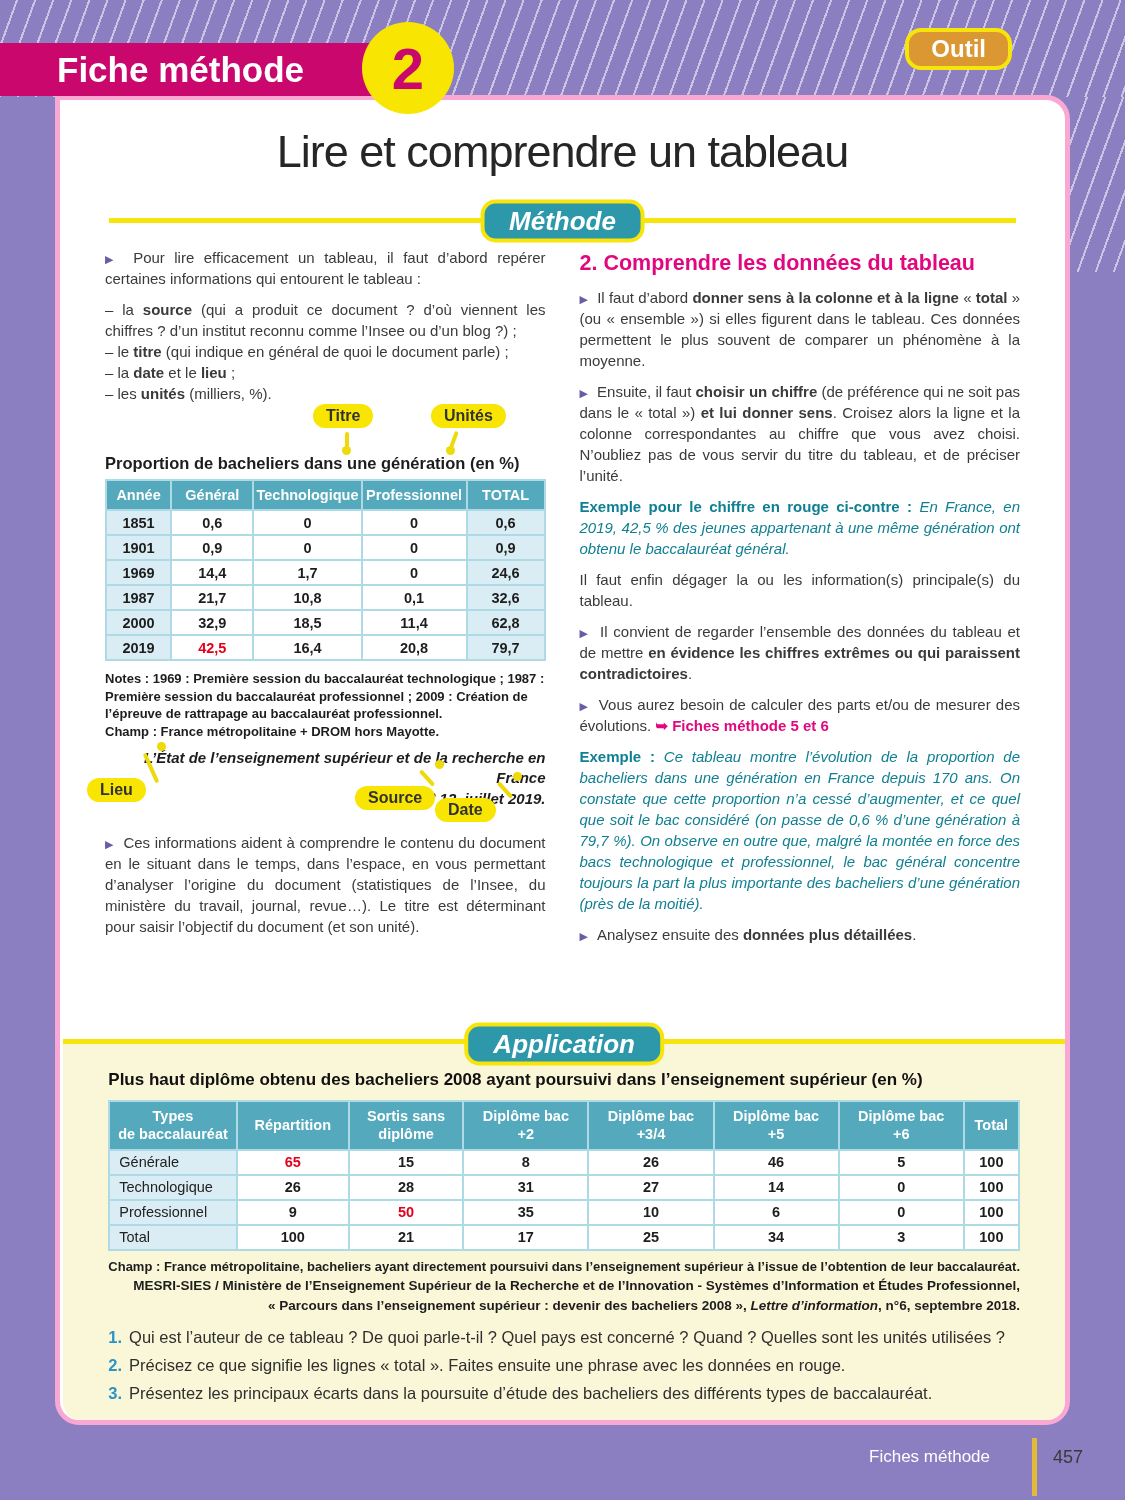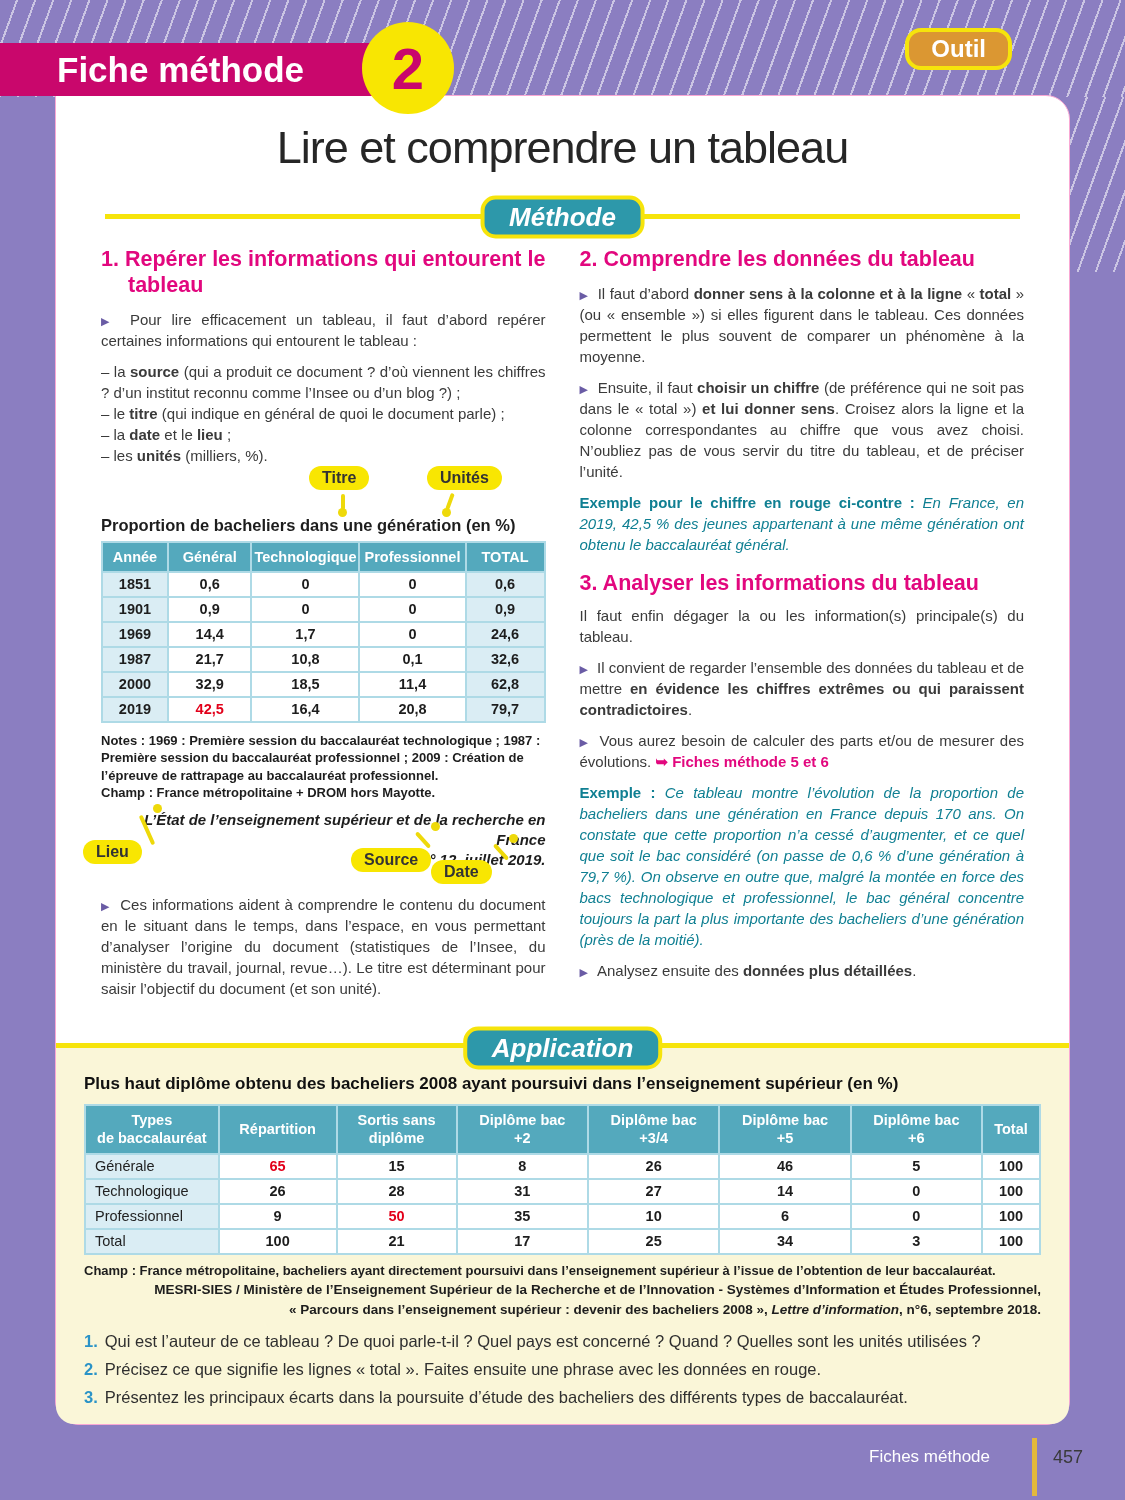--- a/index.html
+++ b/index.html
@@ -4,22 +4,22 @@
 <style>
   html,body{margin:0;padding:0;}
   .page{position:relative;width:1125px;height:1500px;background:#8b7ec1;overflow:hidden;
         font-family:"Liberation Sans",sans-serif;color:#3a3a3a;}
   .stripes-top{position:absolute;top:0;left:0;width:100%;height:97px;
         background:repeating-linear-gradient(110deg,transparent 0 15px,rgba(255,255,255,.55) 15px 17px);}
   .stripes-right{position:absolute;top:97px;right:0;width:55px;height:175px;
         background:repeating-linear-gradient(110deg,transparent 0 15px,rgba(255,255,255,.55) 15px 17px);}
 
   .card{position:absolute;left:55px;top:95px;width:1015px;height:1330px;box-sizing:border-box;
-        background:#fff;border:1px solid #f9a8d4;border-radius:0 24px 24px 24px;
-        display:flex;flex-direction:column;z-index:1;}
+        background:#fff;border:5px solid #f9a8d4;border-radius:0 24px 24px 24px;
+        display:flex;flex-direction:column;z-index:1;align-items:flex-end;}
 
   .banner{position:absolute;left:0;top:43px;width:420px;height:53px;background:#c9076c;z-index:5;
         color:#fff;font-size:35px;font-weight:700;line-height:53px;padding-left:57px;box-sizing:border-box;}
   .num-circle{position:absolute;left:362px;top:22px;width:92px;height:92px;background:#f8e602;z-index:6;
         border-radius:50%;display:flex;align-items:center;justify-content:center;
         color:#c9076c;font-size:58px;font-weight:700;}
   .outil{position:absolute;top:28px;right:113px;background:#db9732;border:4px solid #f6e40b;z-index:6;
         border-radius:16px;color:#fff;font-weight:700;font-size:24px;padding:3px 22px;}
 
   .method-area{flex:1;padding:0 45px;position:relative;}
@@ -56,21 +56,21 @@
   .notes{font-size:13px;font-weight:700;color:#1d1d1d;line-height:1.35;margin-top:9px;text-align:left;}
   .srcwrap{position:relative;margin-top:8px;height:84px;}
   .srcline{font-size:15px;font-weight:700;font-style:italic;color:#1d1d1d;text-align:right;line-height:1.35;margin:0;}
 
   .pill{position:absolute;background:#f8e602;border-radius:13px;padding:3px 13px;font-size:16px;
         font-weight:700;color:#333;z-index:3;white-space:nowrap;}
   .tail{position:absolute;width:4px;background:#eed90a;border-radius:3px;z-index:2;}
   .dot{position:absolute;width:9px;height:9px;border-radius:50%;background:#eed90a;z-index:2;}
 
   .app-panel{position:relative;background:#faf6d8;border-top:5px solid #f6e40b;
-        border-radius:0 0 18px 18px;padding:24px 28px 8px;}
+        border-radius:0 0 18px 18px;padding:24px 45px 8px;}
   .app-title{font-size:17px;font-weight:700;color:#111;margin:2px 0 10px;}
   .app th{font-size:14.5px;white-space:pre-line;line-height:1.25;padding:5px 3px;}
   .app th:first-child{width:14%;}
   .app td:first-child{background:#daedf4;text-align:left;padding-left:9px;font-weight:400;color:#222;}
   .app-champ{font-size:13px;font-weight:700;color:#1d1d1d;margin-top:8px;}
   .app-src{font-size:13.5px;font-weight:700;color:#1d1d1d;text-align:right;line-height:1.5;margin-top:2px;}
   .q{font-size:16.5px;color:#2f2f2f;margin:9px 0;}
   .qn{color:#2a93c7;font-weight:700;margin-right:7px;}
   .questions{margin-top:12px;}
 
@@ -93,21 +93,20 @@
     <div class="method-area">
       <h1 class="page-title">Lire et comprendre un tableau</h1>
 
       <div class="divider">
         <span class="badge">Méthode</span>
       </div>
 
       <div class="columns">
 
         <div class="col">
-          <div class="h2">1. Repérer les informations qui entourent le tableau</div>
           <p class="body"><span class="blt">▶ </span><span>Pour lire efficacement un tableau, il faut d’abord repérer certaines informations qui entourent le tableau :</span></p>
           <div class="list">
             <p class="body"><span>– la </span><span class="b">source</span><span> (qui a produit ce document ? d’où viennent les chiffres ? d’un institut reconnu comme l’Insee ou d’un blog ?) ;</span></p>
             <p class="body"><span>– le </span><span class="b">titre</span><span> (qui indique en général de quoi le document parle) ;</span></p>
             <p class="body"><span>– la </span><span class="b">date</span><span> et le </span><span class="b">lieu</span><span> ;</span></p>
             <p class="body"><span>– les </span><span class="b">unités</span><span> (milliers, %).</span></p>
           </div>
 
           <div class="t1wrap">
             <span class="pill" style="left:208px;top:-50px;">Titre</span>
@@ -195,21 +194,20 @@
           </div>
 
           <p class="body"><span class="blt">▶ </span><span>Ces informations aident à comprendre le contenu du document en le situant dans le temps, dans l’espace, en vous permettant d’analyser l’origine du document (statistiques de l’Insee, du ministère du travail, journal, revue…). Le titre est déterminant pour saisir l’objectif du document (et son unité).</span></p>
         </div>
 
         <div class="col">
           <div class="h2">2. Comprendre les données du tableau</div>
           <p class="body"><span class="blt">▶ </span><span>Il faut d’abord </span><span class="b">donner sens à la colonne et à la ligne</span><span> « </span><span class="b">total</span><span> » (ou « ensemble ») si elles figurent dans le tableau. Ces données permettent le plus souvent de comparer un phénomène à la moyenne.</span></p>
           <p class="body"><span class="blt">▶ </span><span>Ensuite, il faut </span><span class="b">choisir un chiffre</span><span> (de préférence qui ne soit pas dans le « total ») </span><span class="b">et lui donner sens</span><span>. Croisez alors la ligne et la colonne correspondantes au chiffre que vous avez choisi. N’oubliez pas de vous servir du titre du tableau, et de préciser l’unité.</span></p>
           <p class="body"><span class="tealb">Exemple pour le chiffre en rouge ci-contre : </span><span class="teali">En France, en 2019, 42,5 % des jeunes appartenant à une même génération ont obtenu le baccalauréat général.</span></p>
-          <div class="h2 h3">3. Analyser les informations du tableau</div>
           <p class="body"><span>Il faut enfin dégager la ou les information(s) principale(s) du tableau.</span></p>
           <p class="body"><span class="blt">▶ </span><span>Il convient de regarder l’ensemble des données du tableau et de mettre </span><span class="b">en évidence les chiffres extrêmes ou qui paraissent contradictoires</span><span>.</span></p>
           <p class="body"><span class="blt">▶ </span><span>Vous aurez besoin de calculer des parts et/ou de mesurer des évolutions. </span><span class="magb">➥ </span><span class="magb">Fiches méthode 5 et 6</span></p>
           <p class="body"><span class="tealb">Exemple : </span><span class="teali">Ce tableau montre l’évolution de la proportion de bacheliers dans une génération en France depuis 170 ans. On constate que cette proportion n’a cessé d’augmenter, et ce quel que soit le bac considéré (on passe de 0,6 % d’une génération à 79,7 %). On observe en outre que, malgré la montée en force des bacs technologique et professionnel, le bac général concentre toujours la part la plus importante des bacheliers d’une génération (près de la moitié).</span></p>
           <p class="body"><span class="blt">▶ </span><span>Analysez ensuite des </span><span class="b">données plus détaillées</span><span>.</span></p>
         </div>
       </div>
     </div>
 
     <div class="app-panel">

